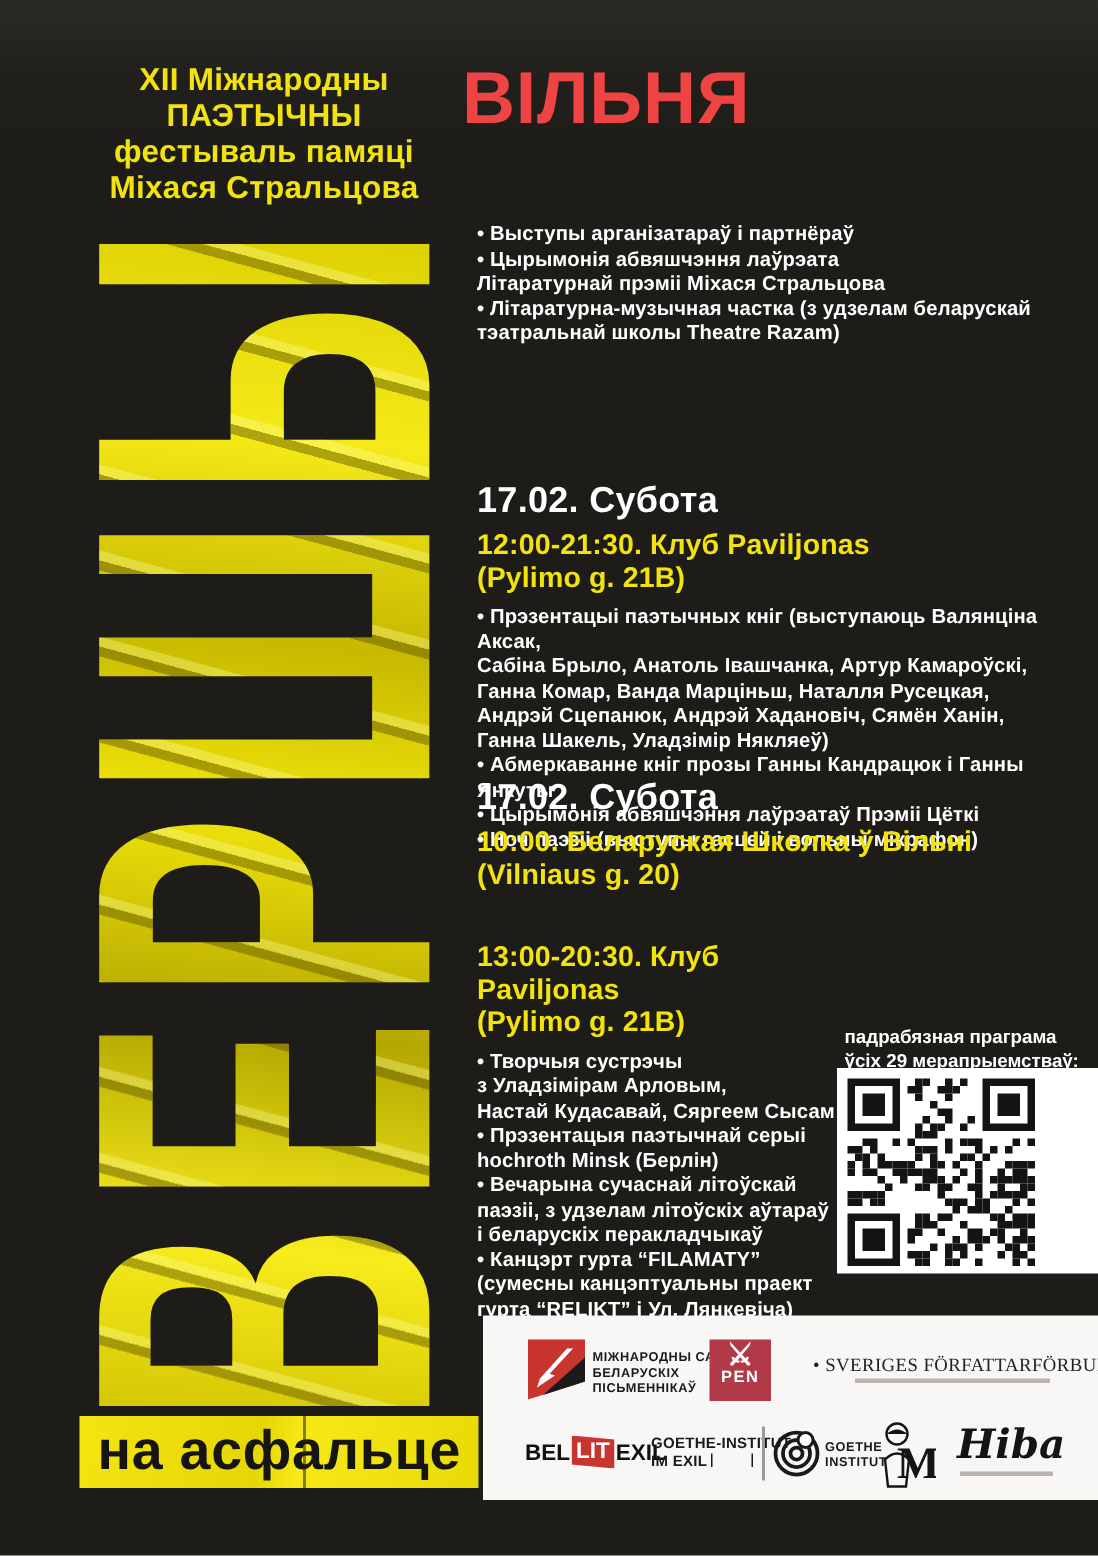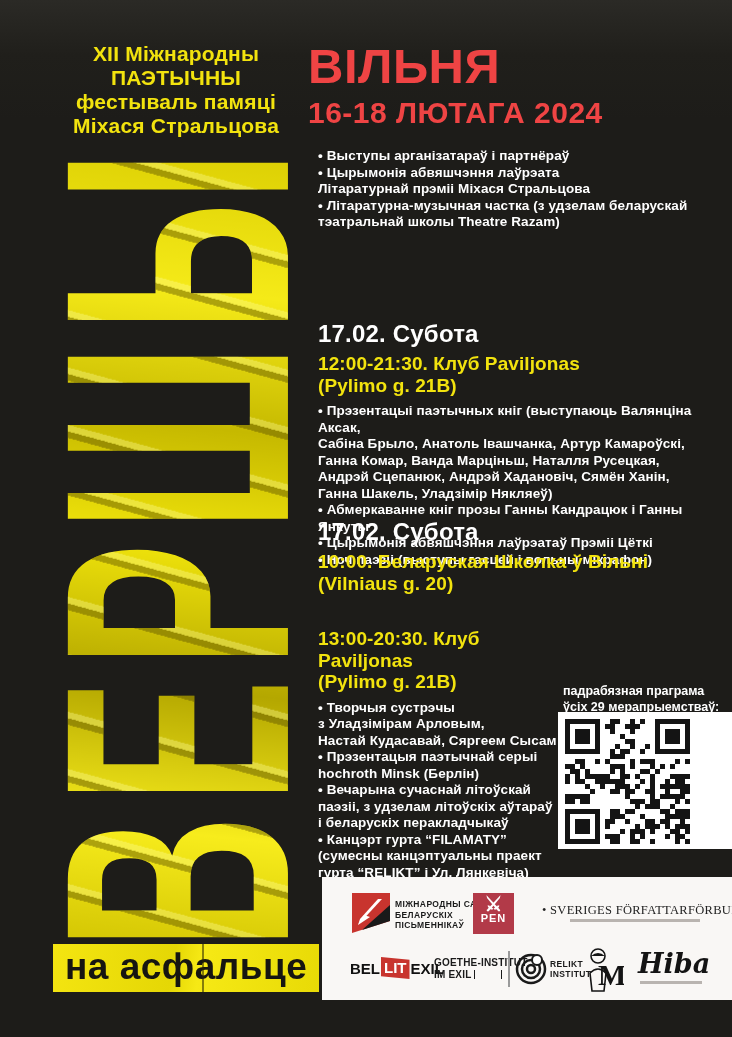--- a/index.html
+++ b/index.html
@@ -85,21 +85,20 @@
 Міхася Стральцова</div>
 
 <div class="big-word-wrap">
   <div class="big-word">ВЕРШЫ</div>
 </div>
 
 <div class="tagline">на асфальце</div>
 
 <div class="col">
   <div class="title">ВІЛЬНЯ</div>
-  <div class="dates">16-18 ЛЮТАГА 2024</div>
 </div>
 
 <div class="sched">
   <div class="sec sec1">
     <div class="items pre">• Выступы арганізатараў і партнёраў
 • Цырымонія абвяшчэння лаўрэата
 Літаратурнай прэміі Міхася Стральцова
 • Літаратурна-музычная частка (з удзелам беларускай
 тэатральнай школы Theatre Razam)</div>
   </div>
@@ -370,21 +369,21 @@
   </div>
 
   <div class="lp vbar"></div>
 
   <svg class="lp goethe-circ" width="32" height="32" viewBox="0 0 32 32">
     <circle cx="16" cy="16" r="14" fill="none" stroke="#1a1a1a" stroke-width="2.5"></circle>
     <circle cx="16" cy="16" r="9" fill="none" stroke="#1a1a1a" stroke-width="2.5"></circle>
     <circle cx="16" cy="16" r="4" fill="none" stroke="#1a1a1a" stroke-width="2.5"></circle>
     <circle cx="22" cy="7" r="5" fill="#ffffff" stroke="#1a1a1a" stroke-width="2"></circle>
   </svg>
-  <div class="lp goethe-text pre">RELIKT
+  <div class="lp goethe-text pre">GOETHE
 INSTITUT</div>
 
   <svg class="lp portrait" width="40" height="46" viewBox="0 0 40 46">
     <circle cx="14" cy="9" r="7" fill="none" stroke="#141414" stroke-width="1.6"></circle>
     <path d="M7 9 q7 -6 14 0" fill="#141414"></path>
     <path d="M6 26 q8 -8 16 0 l-2 18 h-12 Z" fill="none" stroke="#141414" stroke-width="1.6"></path>
     <text x="14" y="38" font-family="Liberation Serif, serif" font-size="30" font-weight="bold" fill="#141414">M</text>
   </svg>
 
   <div class="lp hiba">Hiba</div>

